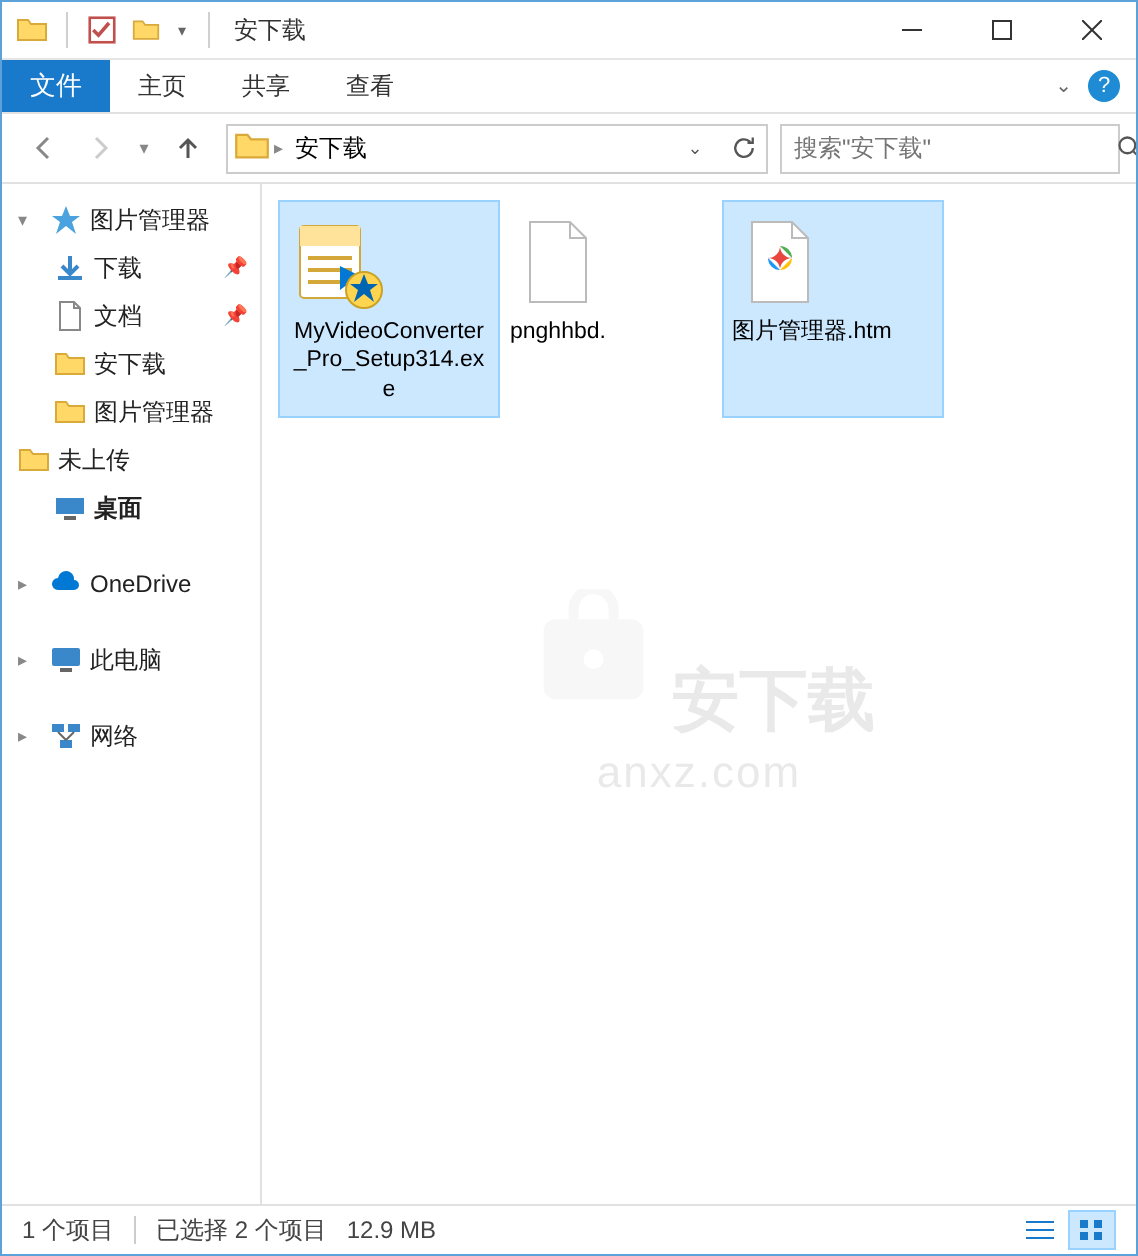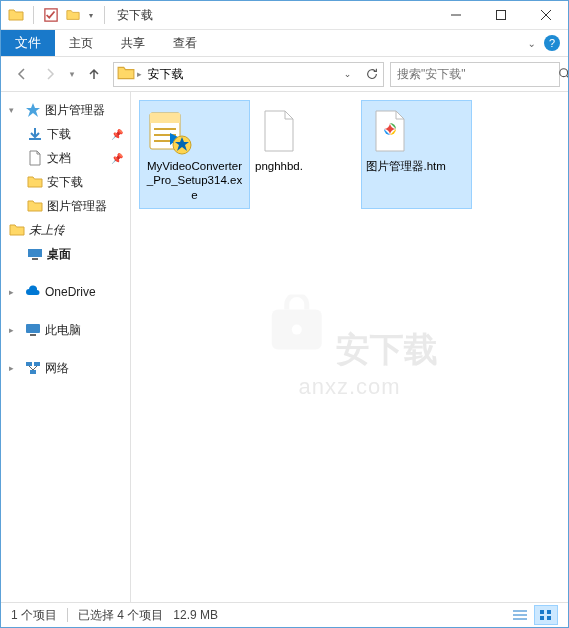--- a/index.html
+++ b/index.html
@@ -189,21 +189,21 @@
               <path class="folder-svg" d="M1 3h5l1.5 2H15v8H1z"></path>
             </svg></span>
     <span class="tree-label">安下载</span>
     </div>
         <div class="tree-item" style="padding-left: 26px;">
           <span class="tree-icon"><svg viewBox="0 0 16 16">
               <path class="folder-svg" d="M1 3h5l1.5 2H15v8H1z"></path>
             </svg></span>
     <span class="tree-label">图片管理器</span>
     </div>
-        <div class="tree-item" style=" font-style: italic;">
+        <div class="tree-item" style="">
           <span class="tree-icon"><svg viewBox="0 0 16 16">
               <path class="folder-svg" d="M1 3h5l1.5 2H15v8H1z"></path>
             </svg></span>
     <span class="tree-label">未上传</span>
     </div>
         <div class="tree-item" style="padding-left: 26px; font-weight: bold;">
           <span class="tree-icon"><svg viewBox="0 0 16 16">
               <rect x="1" y="3" width="14" height="8" fill="#3a88c9"></rect>
               <rect x="5" y="12" width="6" height="2" fill="#666"></rect>
             </svg></span>
@@ -279,21 +279,21 @@
               <path d="M24 28a6 6 0 01-6-6" fill="#2196f3"></path>
             </svg></div>
     <div class="file-label">图片管理器.htm</div>
         </div></div>
   </div>
 </div>
 
 <div class="statusbar">
   <span>1 个项目</span>
   <span class="status-sep"></span>
-  <span>已选择 4 个项目</span>
+  <span>已选择 2 个项目</span>
   <span style="width:10px"></span>
   <span>12.9 MB</span>
   <div class="status-right">
     <div class="view-btn">
         <svg width="14" height="12">
           <line x1="0" y1="2" x2="14" y2="2" stroke="#1979ca"></line>
           <line x1="0" y1="6" x2="14" y2="6" stroke="#1979ca"></line>
           <line x1="0" y1="10" x2="14" y2="10" stroke="#1979ca"></line>
         </svg>
       </div>

